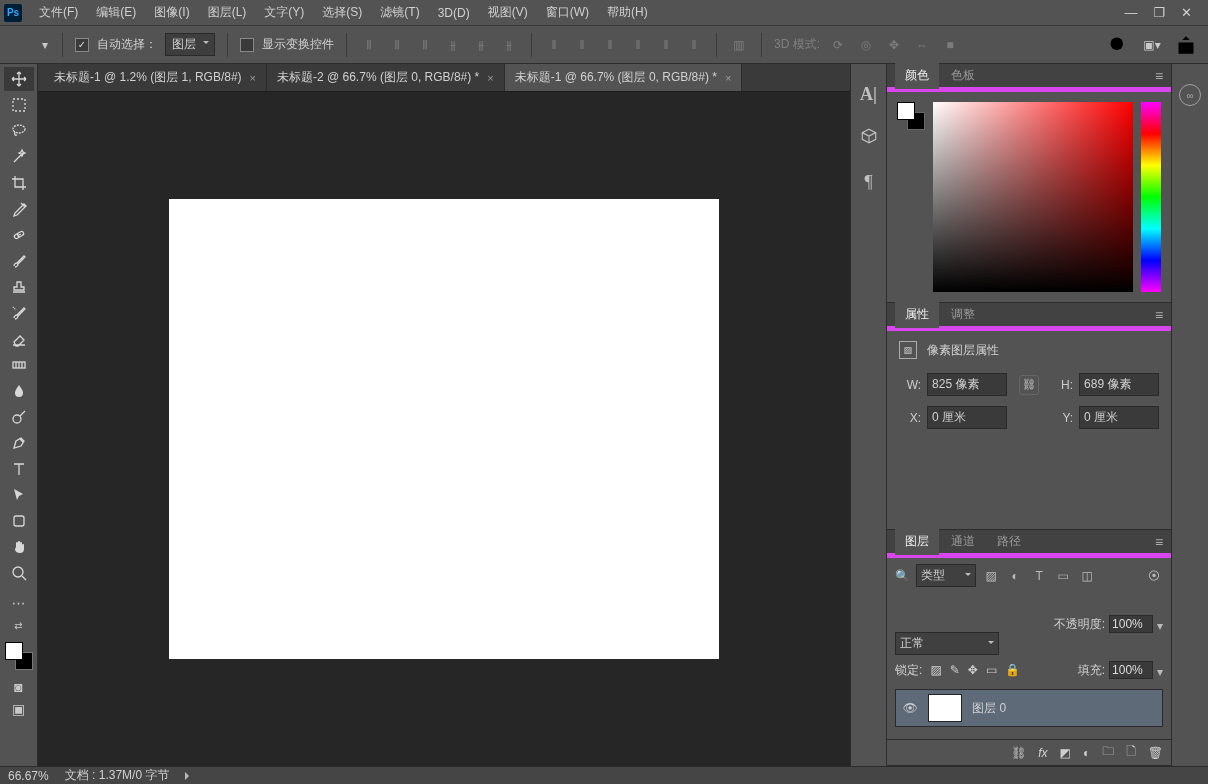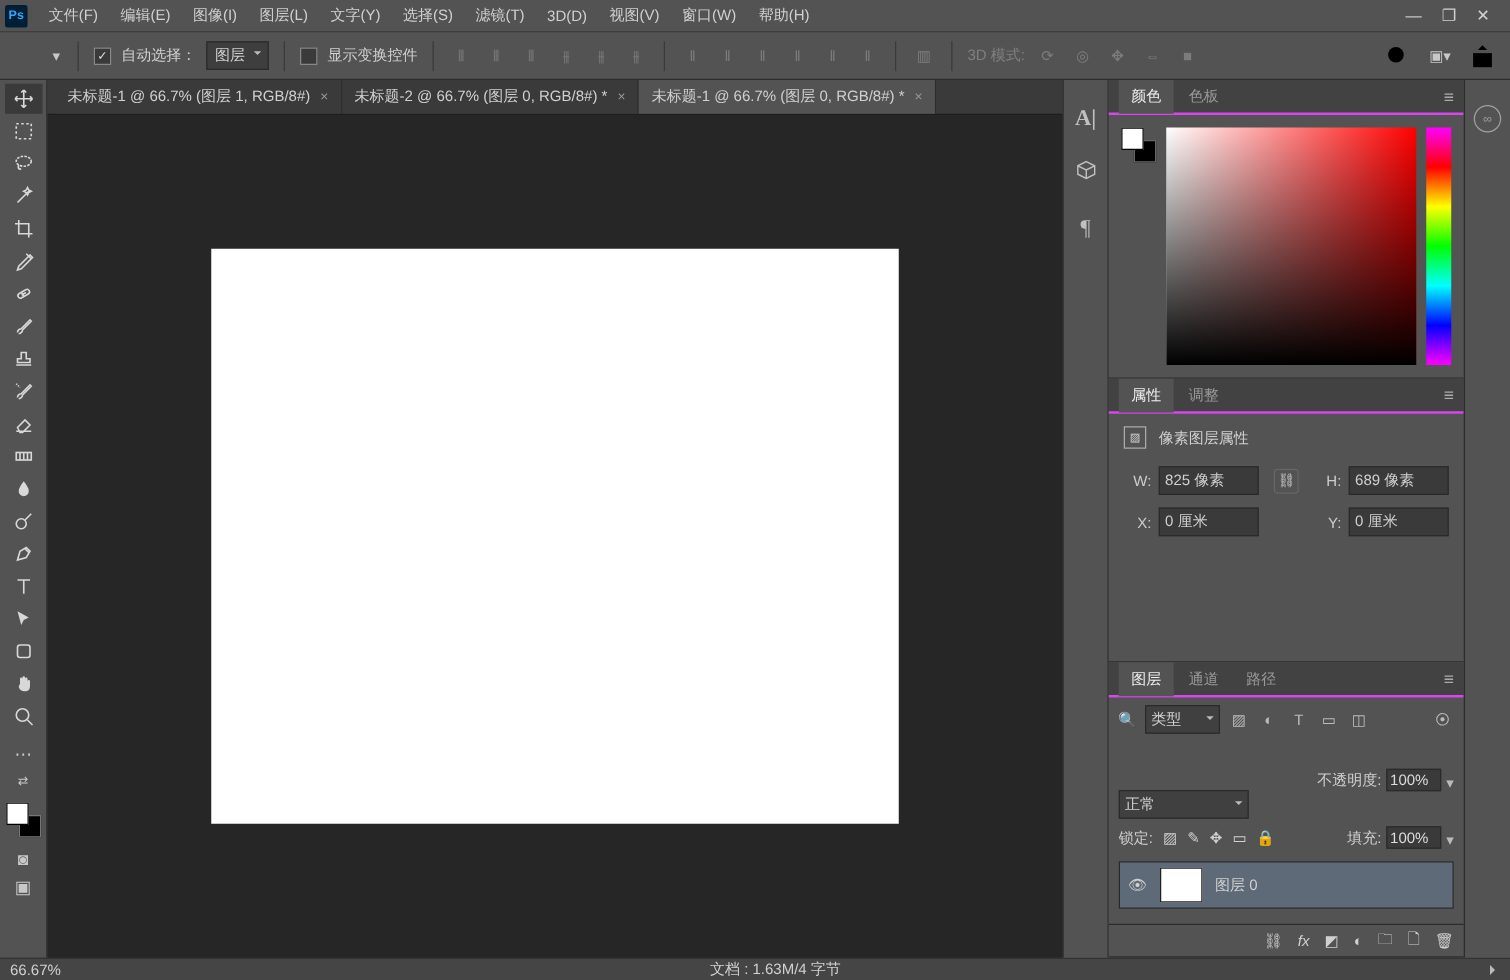--- a/index.html
+++ b/index.html
@@ -37,21 +37,21 @@
 .tab-x { font-size:11px; color:#999;}
 .canvas-wrap { flex:1; display:flex; align-items:center; justify-content:center; background:#262626;}
 .canvas { background:#fff; }
 .right { width:358px; background:#535353; display:flex;}
 .mini { width:46px; background:#535353; border-left:1px solid #2c2c2c; border-right:1px solid #2c2c2c; display:flex; flex-direction:column; align-items:center; padding-top:20px; gap:22px;}
 .mini-ic { color:#c0c0c0; font-size:18px; font-family:Georgia,serif;}
 .panels { flex:1; display:flex; flex-direction:column;}
 .panel-extra { width:46px; background:#535353; border-left:1px solid #2c2c2c; display:flex; flex-direction:column; align-items:center; padding-top:20px;}
 .cc { width:22px; height:22px; border:1.5px solid #a0a0a0; border-radius:50%; display:flex; align-items:center; justify-content:center; font-size:10px; color:#a0a0a0;}
 .panel { border-bottom:1px solid #2c2c2c; background:#535353;}
-.panel-tabs { height:28px; display:flex; align-items:center; padding:0 8px; gap:2px; background:#424242; border-bottom:2px solid #d946ef;}
+.panel-tabs { height:28px; display:flex; align-items:center; padding:0 8px; gap:2px; background:#424242; border-bottom:5px solid #d946ef;}
 .ptab { padding:5px 10px; color:#999; }
 .ptab.active { background:#535353; color:#eee;}
 .panel-menu { margin-left:auto; color:#aaa; font-size:14px;}
 .color-body { padding:10px; display:flex; gap:8px; height:210px;}
 .swatch-fgbg { width:28px; height:28px; position:relative;}
 .sfg{position:absolute;width:18px;height:18px;background:#fff;border:1px solid #000;top:0;left:0;z-index:2;}
 .sbg{position:absolute;width:18px;height:18px;background:#000;border:1px solid #666;bottom:0;right:0;}
 .picker { flex:1; background:linear-gradient(to bottom, rgba(0,0,0,0), #000), linear-gradient(to right, #fff, #ff0000); position:relative;}
 .hue-full { width:20px; display:flex; flex-direction:column;}
 .huef{flex:1;background:linear-gradient(to bottom,#ff00ff,#ff0000,#ffff00,#00ff00,#00ffff,#0000ff,#ff00ff);}
@@ -67,21 +67,21 @@
 .lsel { background:#404040; border:1px solid #2a2a2a; padding:2px 4px; position:relative; flex:0 0 auto;}
 .lsel.arrow::after{content:"";position:absolute;right:4px;top:8px;border:3px solid transparent;border-top-color:#bbb;}
 .lrow .mini-ic2 { width:18px; text-align:center; color:#bbb;}
 .opa { margin-left:auto; display:flex; align-items:flex-end; gap:4px;}
 .opa input{ width:44px; background:#3a3a3a; border:1px solid #2a2a2a; color:#ddd; padding:1px 2px;}
 .lock-row { display:flex; align-items:center; gap:8px; margin-bottom:10px; font-size:11px; color:#ccc;}
 .layer-item { display:flex; align-items:center; background:#5e6a78; border:1px solid #2a2a2a; padding:4px 6px; gap:10px;}
 .eye { width:16px; text-align:center;}
 .thumb { width:34px; height:28px; background:#fff; border:1px solid #222;}
 .panel-footer { height:26px; border-top:1px solid #2c2c2c; display:flex; align-items:center; justify-content:flex-end; padding:0 8px; gap:12px; color:#bbb; margin-top:auto;}
-.status { height:18px; background:#454545; display:flex; align-items:center; padding:0 8px; gap:16px; font-size:11px; color:#ccc; border-top:1px solid #2c2c2c;justify-content:space-between;}
+.status { height:18px; background:#454545; display:flex; align-items:center; padding:0 8px; gap:16px; font-size:11px; color:#ccc; border-top:1px solid #2c2c2c;}
 .tri{display:inline-block;border:4px solid transparent;border-left-color:#bbb;}
 svg{overflow:visible;}
 .layers-panel{display:flex;flex-direction:column;flex:1;}
 </style>
 </head>
 <body>
 
 <div class="menubar">
   <div class="ps-logo">Ps</div>
   <div id="menus" style="display:flex;">
@@ -274,21 +274,21 @@
         <div class="fg"></div>
         <div class="bg"></div>
       </div>
     <div class="tool-extra">◙</div>
     <div class="tool-extra">▣</div>
   </div>
 
   <div class="doc-area">
     <div class="tabs" id="tabs">
         <div class="tab">
-          <span>未标题-1 @ 66.7% (图层 1, RGB/8#)</span>
+          <span>未标题-1 @ 1.2% (图层 1, RGB/8#)</span>
           <span class="tab-x">×</span>
         </div>
         <div class="tab">
           <span>未标题-2 @ 66.7% (图层 0, RGB/8#) *</span>
           <span class="tab-x">×</span>
         </div>
         <div class="tab active">
           <span>未标题-1 @ 66.7% (图层 0, RGB/8#) *</span>
           <span class="tab-x">×</span>
         </div>
@@ -411,15 +411,15 @@
       </div>
     </div>
     <div class="panel-extra">
       <div class="cc">∞</div>
     </div>
   </div>
 </div>
 
 <div class="status">
   <span>66.67%</span>
-  <span>文档 : 1.63M/4 字节</span>
+  <span>文档 : 1.37M/0 字节</span>
   <span class="tri"></span>
 </div>
 
 </body></html>

